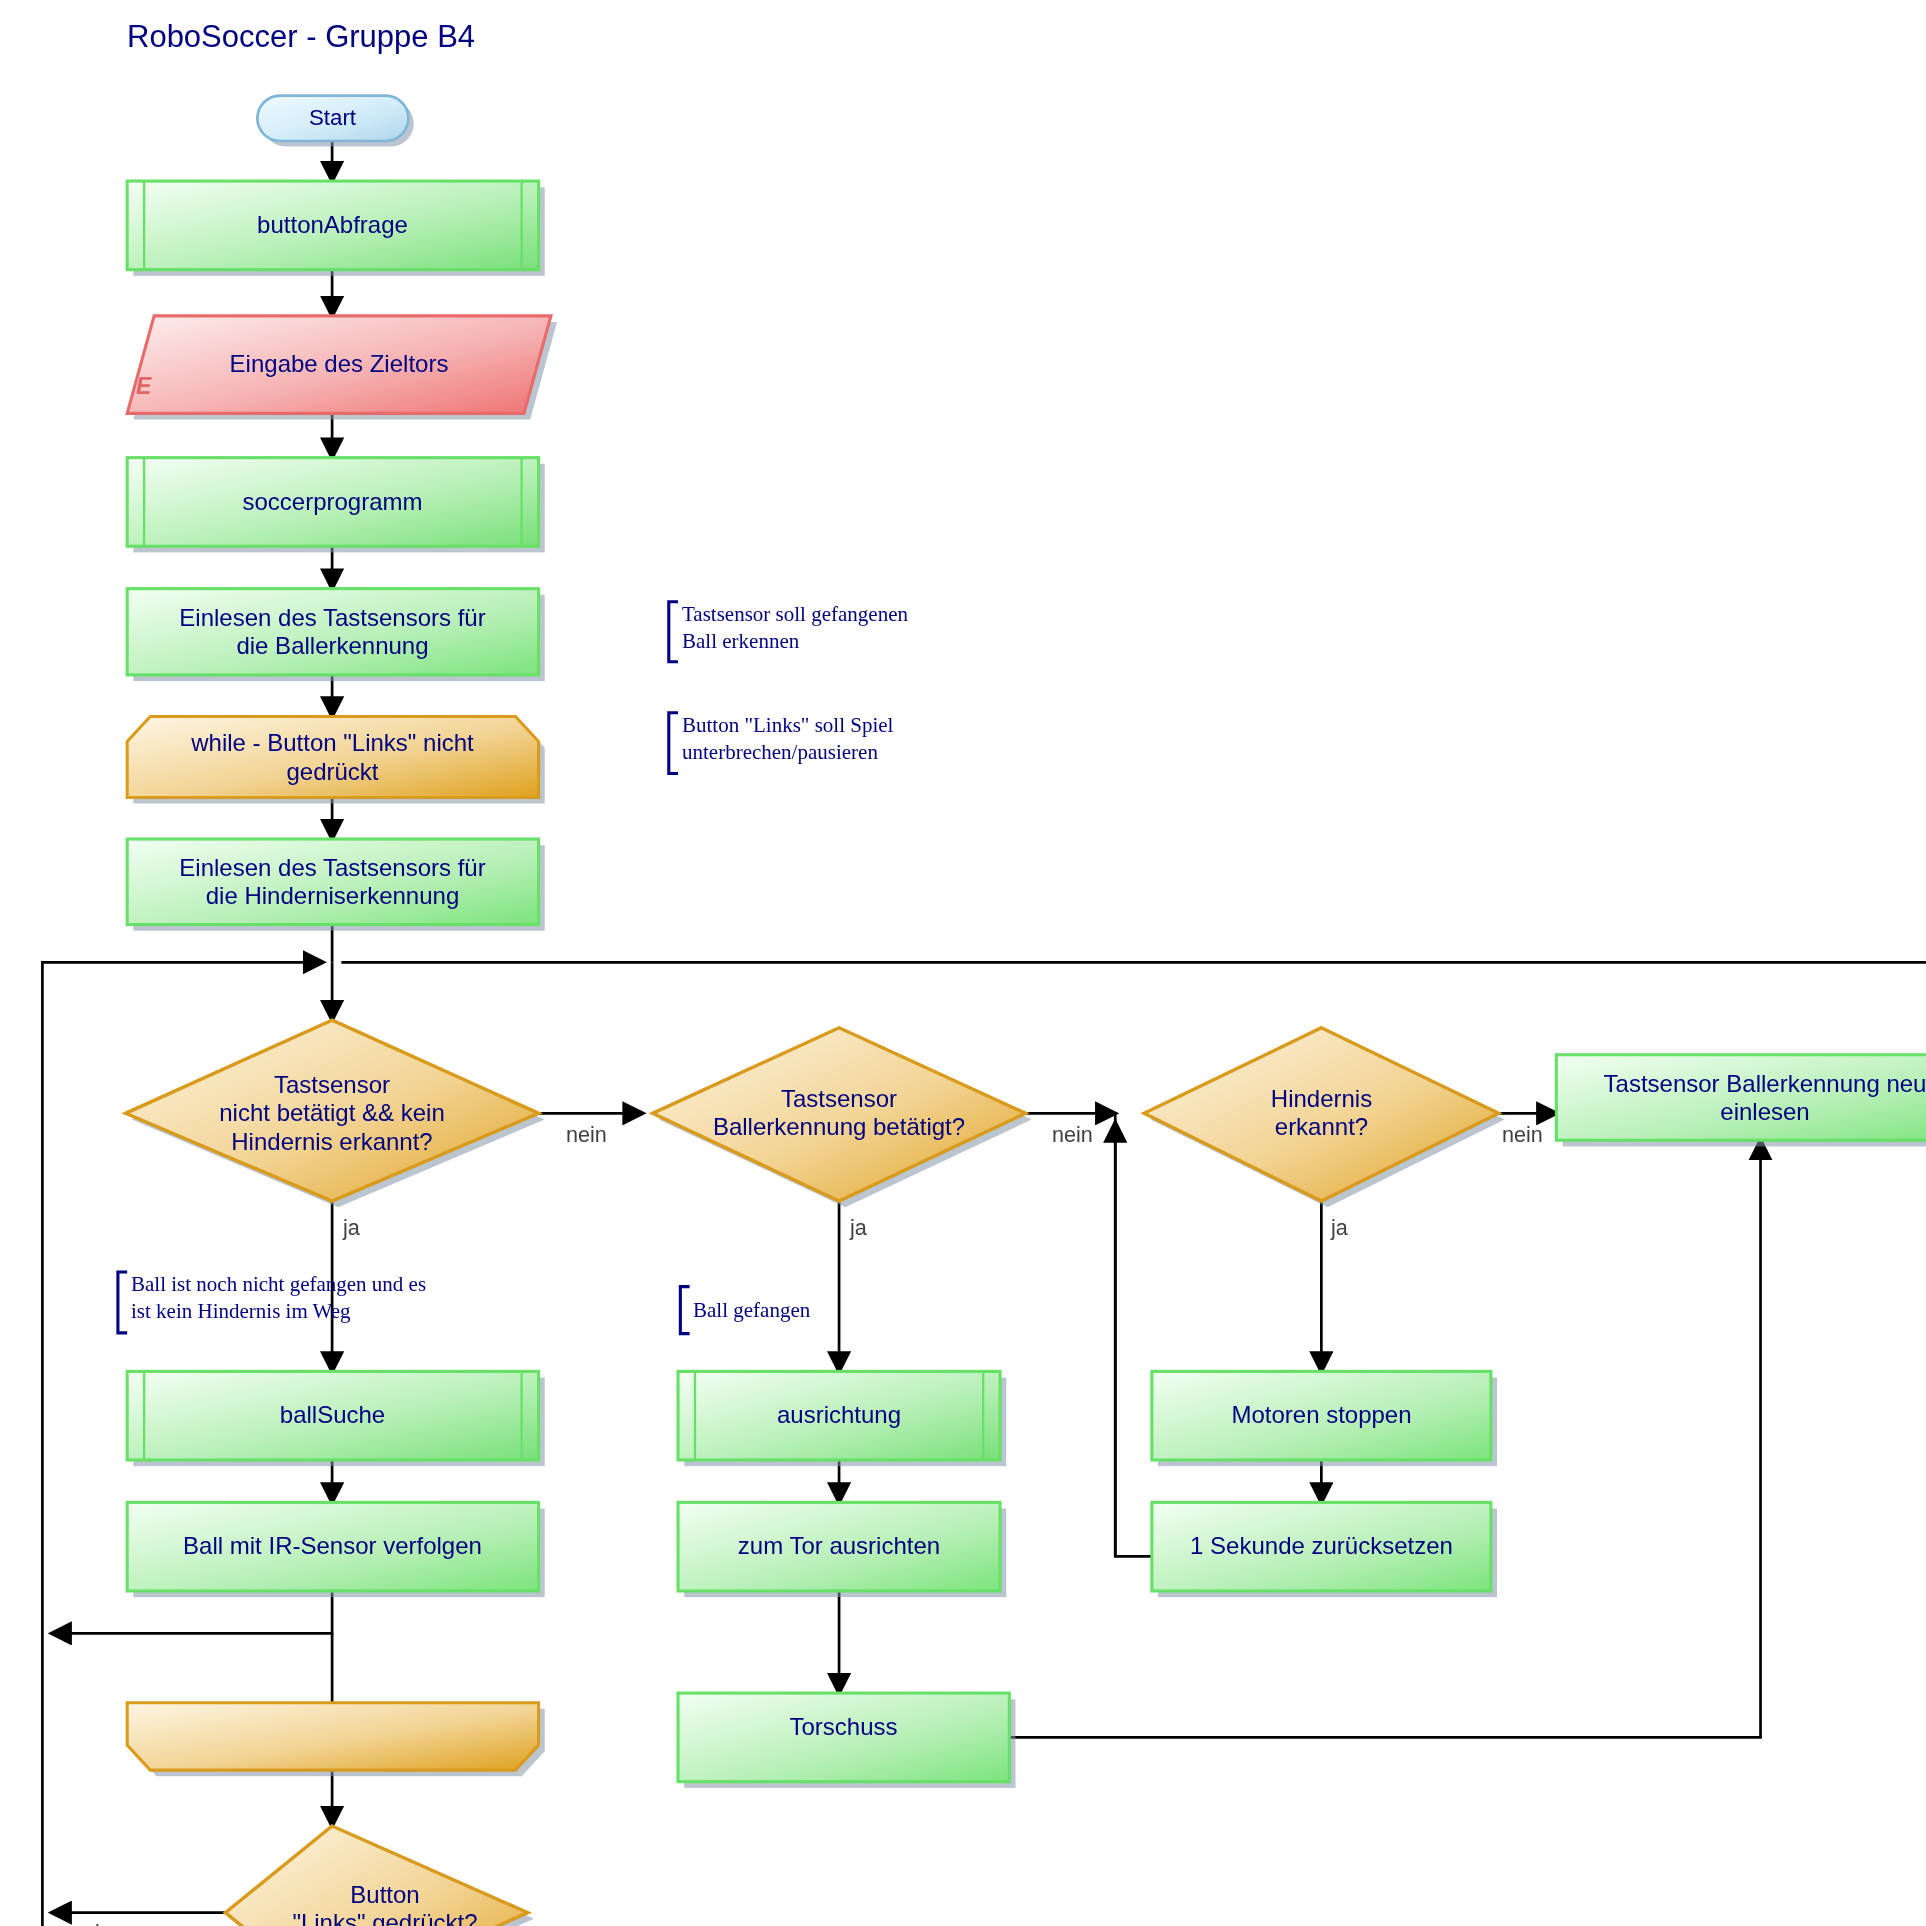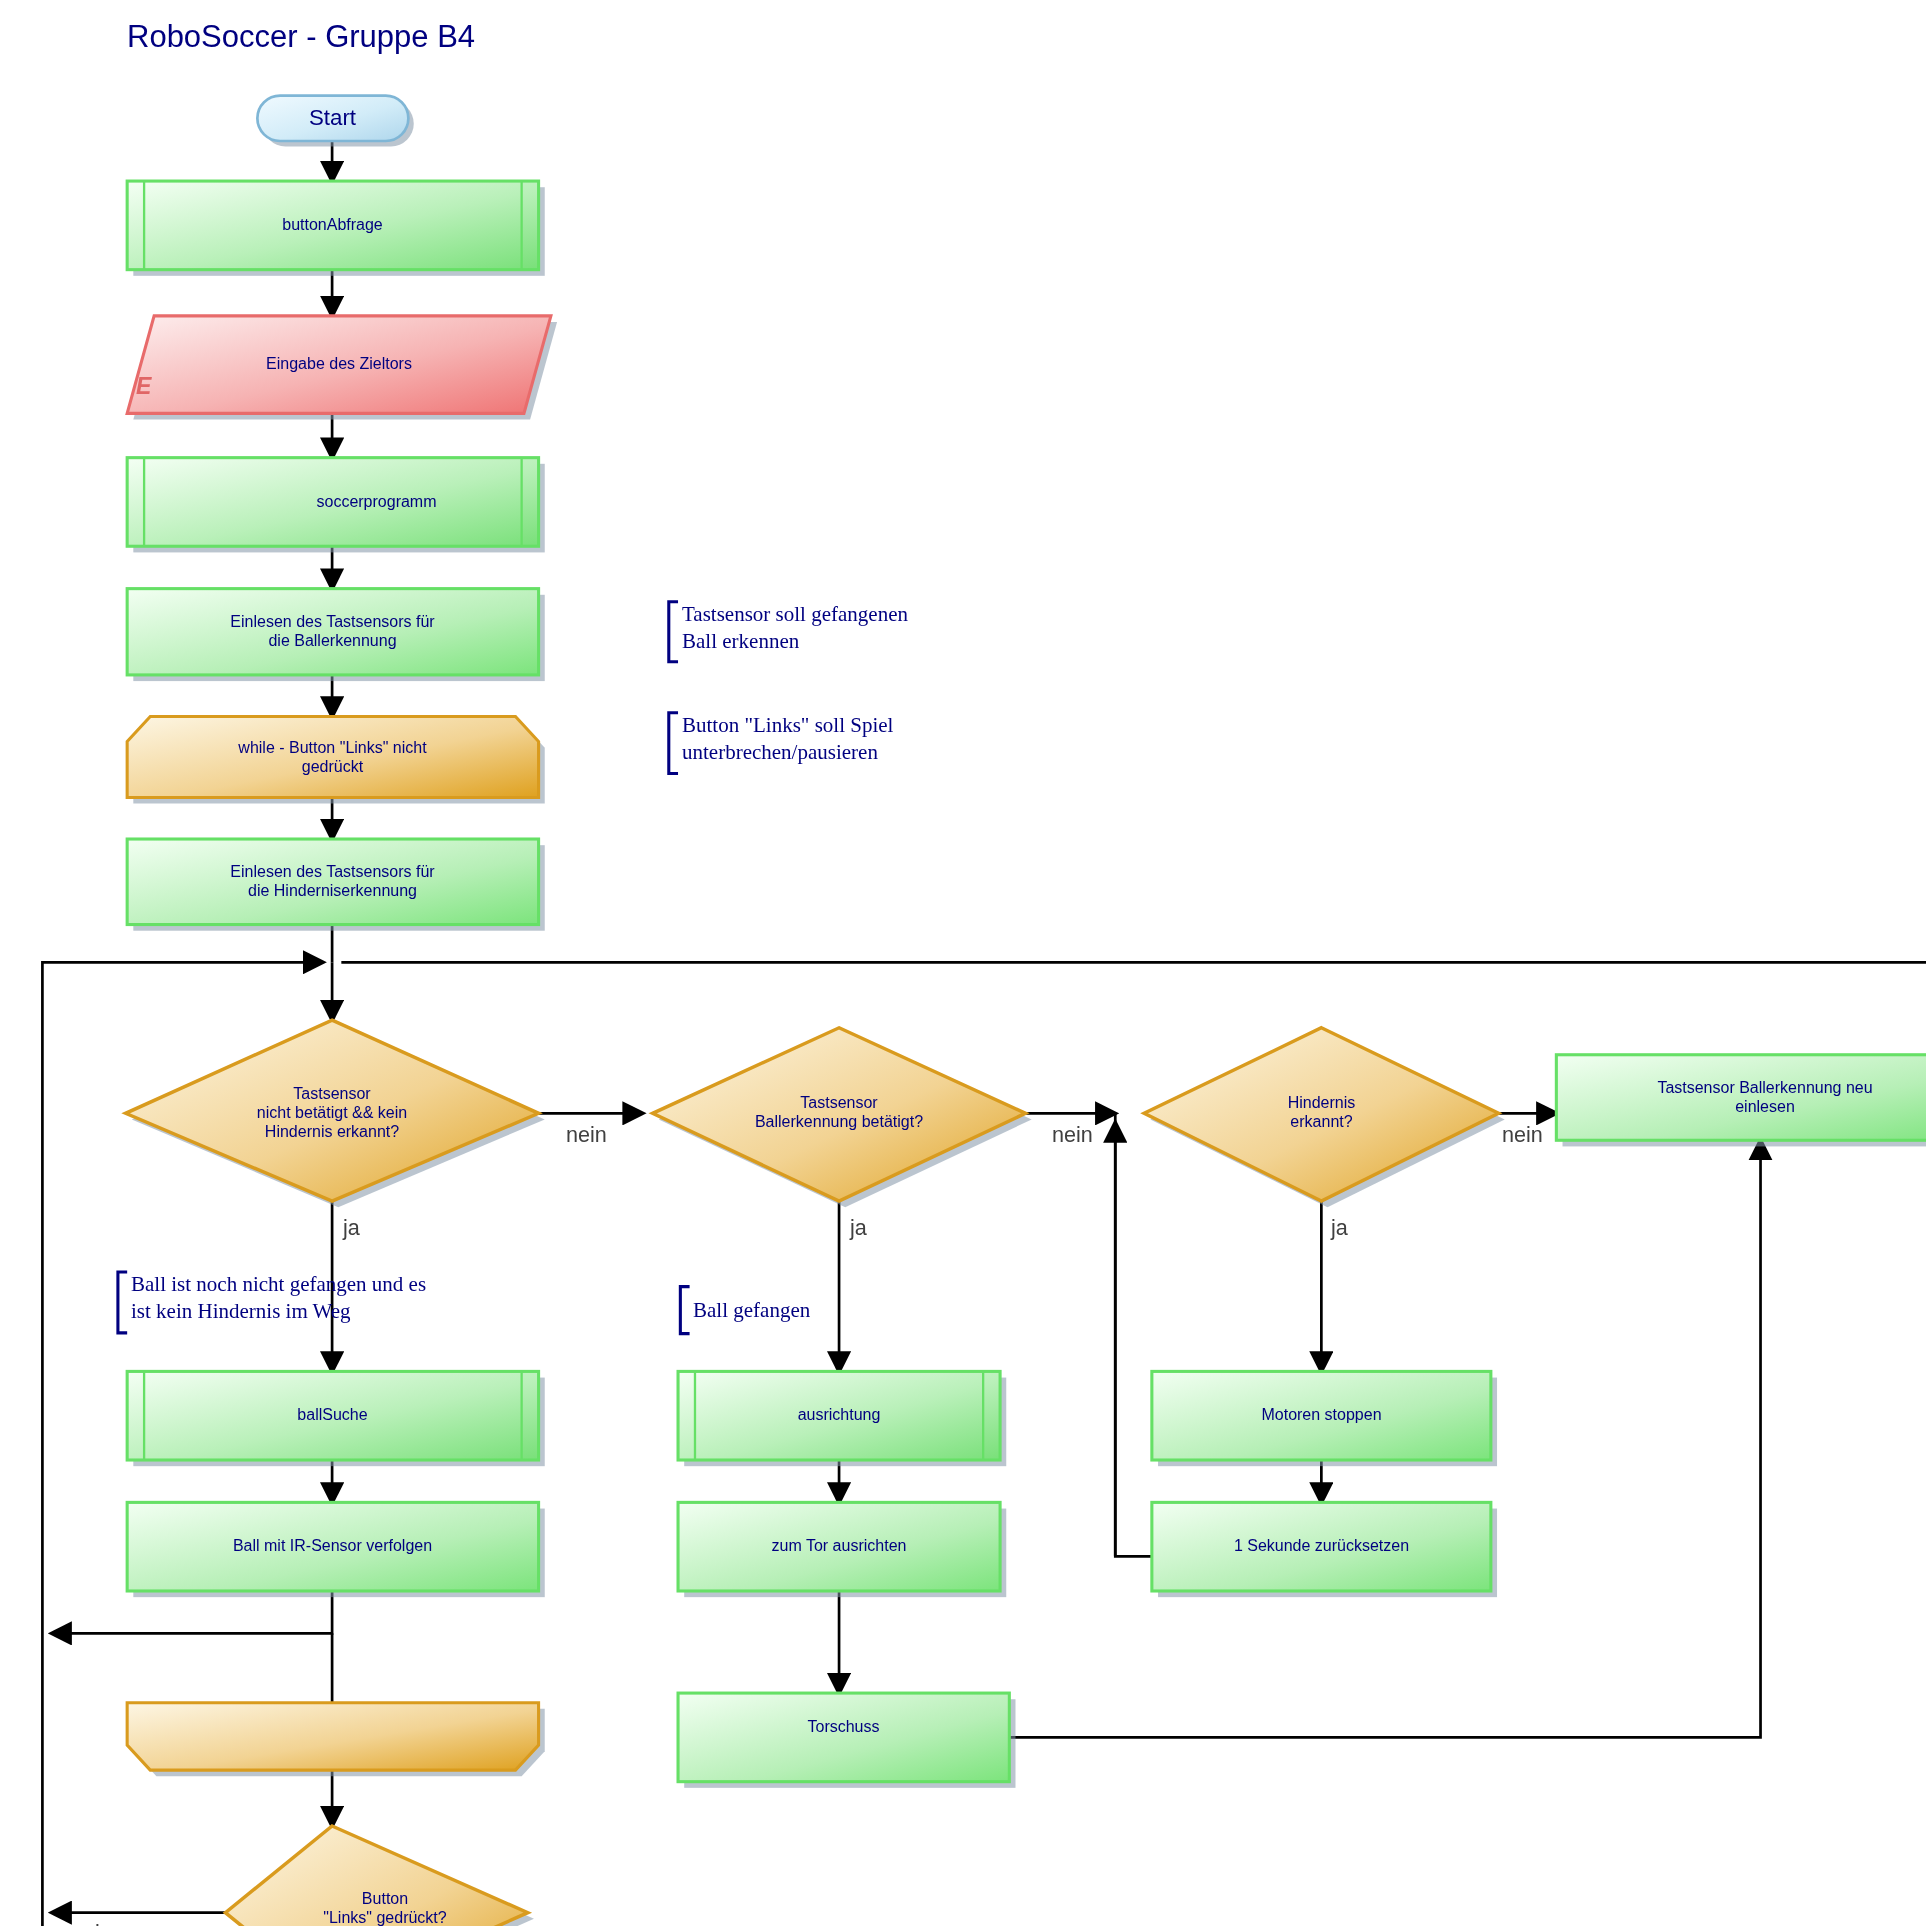--- a/index.html
+++ b/index.html
@@ -23,21 +23,21 @@
     height: 2759px;
   }
   .node-label {
     position: absolute;
     display: flex;
     align-items: center;
     justify-content: center;
     text-align: center;
     color: #000080;
     font-family: "Liberation Sans", sans-serif;
-    font-size: 16px;
+    font-size: 24px;
     line-height: 1.18;
     pointer-events: none;
     white-space: pre-line;
   }
   .diagram-title {
     position: absolute;
     color: #000080;
     font-family: "Liberation Sans", sans-serif;
     font-size: 31px;
     left: 127px;
@@ -320,21 +320,21 @@
 
   <div class="diagram-title">RoboSoccer - Gruppe B4</div>
 
   <div class="node-label" style="left:257px; top:96px; width:151px; height:45px; font-size:22.3px;border-radius:11px;">Start</div>
 
   <div class="node-label" style="left:127px; top:181px; width:411px; height:89px;">buttonAbfrage</div>
 
   <div class="node-label" style="left:135px; top:316px; width:408px; height:97px;">Eingabe des Zieltors</div>
   <div class="marker-e" style="left:136px; top:373px;">E</div>
 
-  <div class="node-label" style="left:127px; top:458px; width:411px; height:89px;margin-left:44px;">soccerprogramm</div>
+  <div class="node-label" style="left:127px; top:458px; width:411px; height:89px;">soccerprogramm</div>
 
   <div class="node-label" style="left:127px; top:589px; width:411px; height:86px;">Einlesen des Tastsensors für
 die Ballerkennung</div>
 
   <div class="node-label" style="left:127px; top:717px; width:411px; height:81px;">while - Button "Links" nicht
 gedrückt</div>
 
   <div class="node-label" style="left:127px; top:839px; width:411px; height:86px;">Einlesen des Tastsensors für
 die Hinderniserkennung</div>
 

